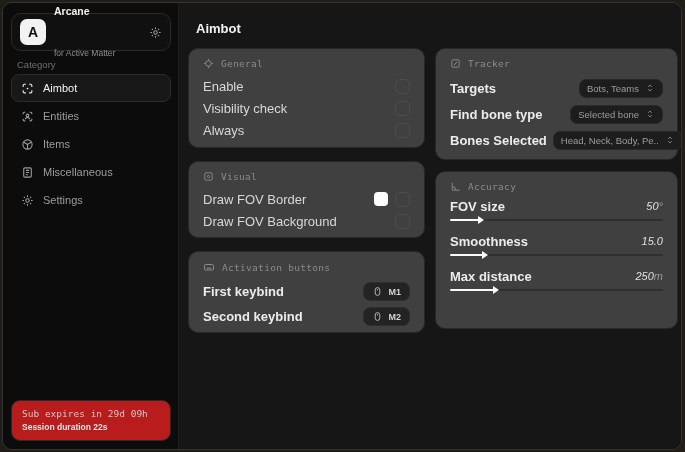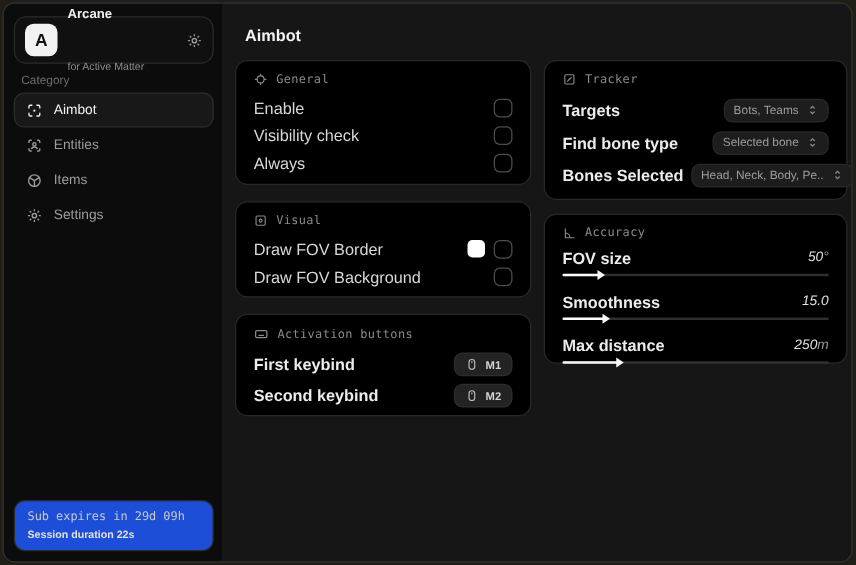--- a/index.html
+++ b/index.html
@@ -42,35 +42,35 @@
     height:28px; display:flex; align-items:center; gap:9px;
     padding:0 9px; border-radius:8px; color:#9c9c9c; font-size:11px;
     border:1px solid transparent; cursor:pointer;
   }
   .menu-item.selected {
     background:#181818; border-color:#2c2c2c; color:#f2f2f2;
   }
   .menu-item .mi { display:flex; color:inherit; }
   .sidebar-footer {
     position:absolute; left:8px; bottom:8px; width:160px;
-    background:#1d4ed8; border:1px solid #2a2a2a; border-radius:9px;
+    background:#b91c1c; border:1px solid #2a2a2a; border-radius:9px;
     padding:6px 10px 7px;
   }
   .sf-line1 {
     font-family:"DejaVu Sans Mono", monospace; font-size:9.5px;
     color:#c9c9c9; line-height:14px; white-space:nowrap;
   }
   .sf-line2 { font-size:8.5px; font-weight:bold; color:#e2e2e2; line-height:12px; }
   
   .main { position:absolute; left:176px; top:0; right:0; bottom:0; background:#161616; }
   .page-title {
     position:absolute; left:17px; top:18px; font-size:13px; font-weight:bold; color:#f4f4f4;
   }
   .card {
-    position:absolute; background:#000000; border:1px solid #282828; border-radius:10px;
+    position:absolute; background:#404040; border:1px solid #282828; border-radius:10px;
     padding:9px 14px 10px;
   }
   .card-head {
     display:flex; align-items:center; gap:7px;
     font-family:"DejaVu Sans Mono", monospace; font-size:9.5px; color:#8a8a8a;
     margin-bottom:6px; letter-spacing:0.3px;
   }
   .card-head .hi { display:flex; color:#8a8a8a; }
   .row {
     display:flex; align-items:center; justify-content:space-between; height:22px;
@@ -168,20 +168,29 @@
           <svg width="13" height="13" viewBox="0 0 24 24" fill="none" stroke="currentColor" stroke-width="2">
             <circle cx="12" cy="12" r="8.5"></circle>
             <path d="M12 12v8.5M12 12L4.8 7.5M12 12l7.2-4.5"></path>
           </svg>
         </span>
         <span>Items</span>
       </div>
       <div class="menu-item">
         <span class="mi">
           <svg width="13" height="13" viewBox="0 0 24 24" fill="none" stroke="currentColor" stroke-width="2">
+            <rect x="5" y="3.5" width="14" height="17" rx="2"></rect>
+            <path d="M9 8h6M9 12h6M9 16h4"></path>
+          </svg>
+        </span>
+        <span>Miscellaneous</span>
+      </div>
+      <div class="menu-item">
+        <span class="mi">
+          <svg width="13" height="13" viewBox="0 0 24 24" fill="none" stroke="currentColor" stroke-width="2">
             <circle cx="12" cy="12" r="3.2"></circle>
             <path d="M12 2.5v3M12 18.5v3M2.5 12h3M18.5 12h3M5.2 5.2l2.1 2.1M16.7 16.7l2.1 2.1M18.8 5.2l-2.1 2.1M7.3 16.7l-2.1 2.1"></path>
           </svg>
         </span>
         <span>Settings</span>
       </div>
     </div>
 
     <div class="sidebar-footer">
       <div class="sf-line1">Sub expires in 29d 09h</div>
@@ -314,21 +323,21 @@
           <span class="dtext">Head, Neck, Body, Pe..</span>
           <span class="di">
             <svg width="10" height="10" viewBox="0 0 24 24" fill="none" stroke="currentColor" stroke-width="2.4">
               <path d="M8 9l4-4 4 4M8 15l4 4 4-4"></path>
             </svg>
           </span>
         </span>
       </div>
     </div>
 
-    <div class="card" style="left:256px; top:168px; width:243px; height:120px;">
+    <div class="card" style="left:256px; top:168px; width:243px; height:158px;">
       <div class="card-head">
         <span class="hi">
           <svg width="11" height="11" viewBox="0 0 24 24" fill="none" stroke="currentColor" stroke-width="2">
             <path d="M5 4v16h16"></path>
             <path d="M5 12a8 8 0 0 1 8 8"></path>
           </svg>
         </span>
         <span>Accuracy</span>
       </div>
 

